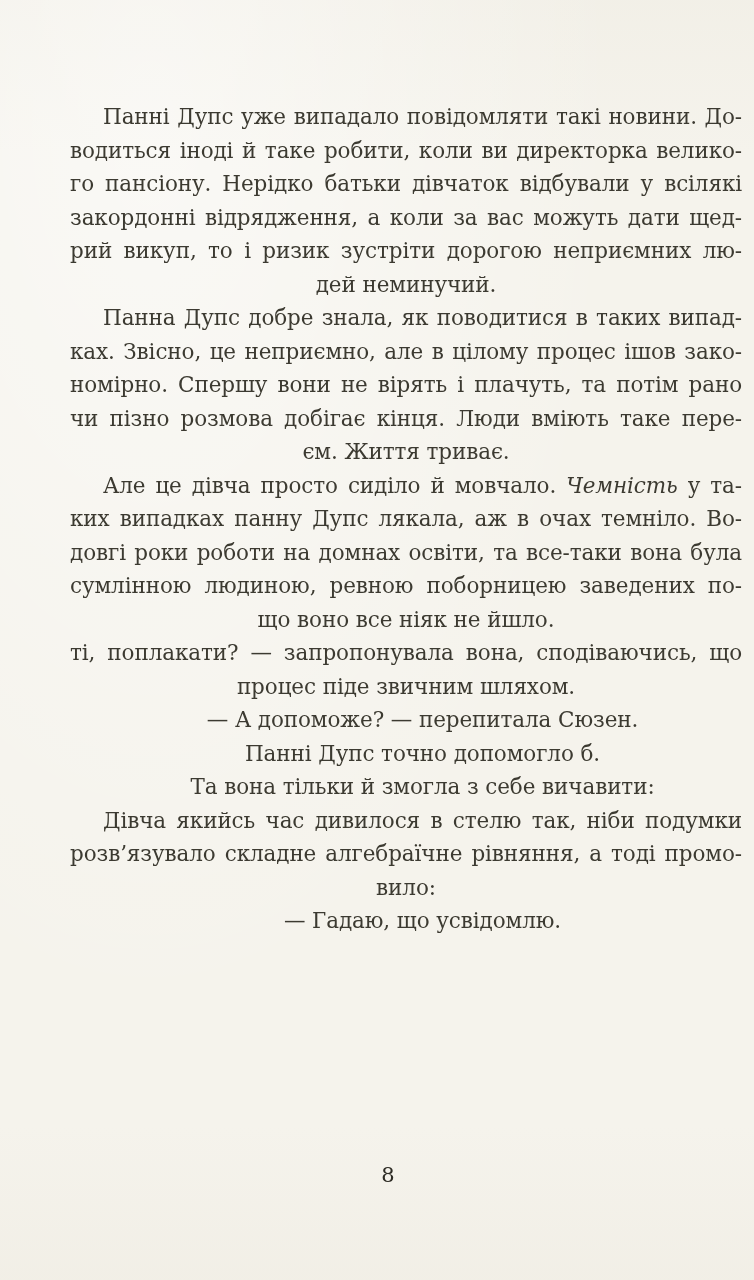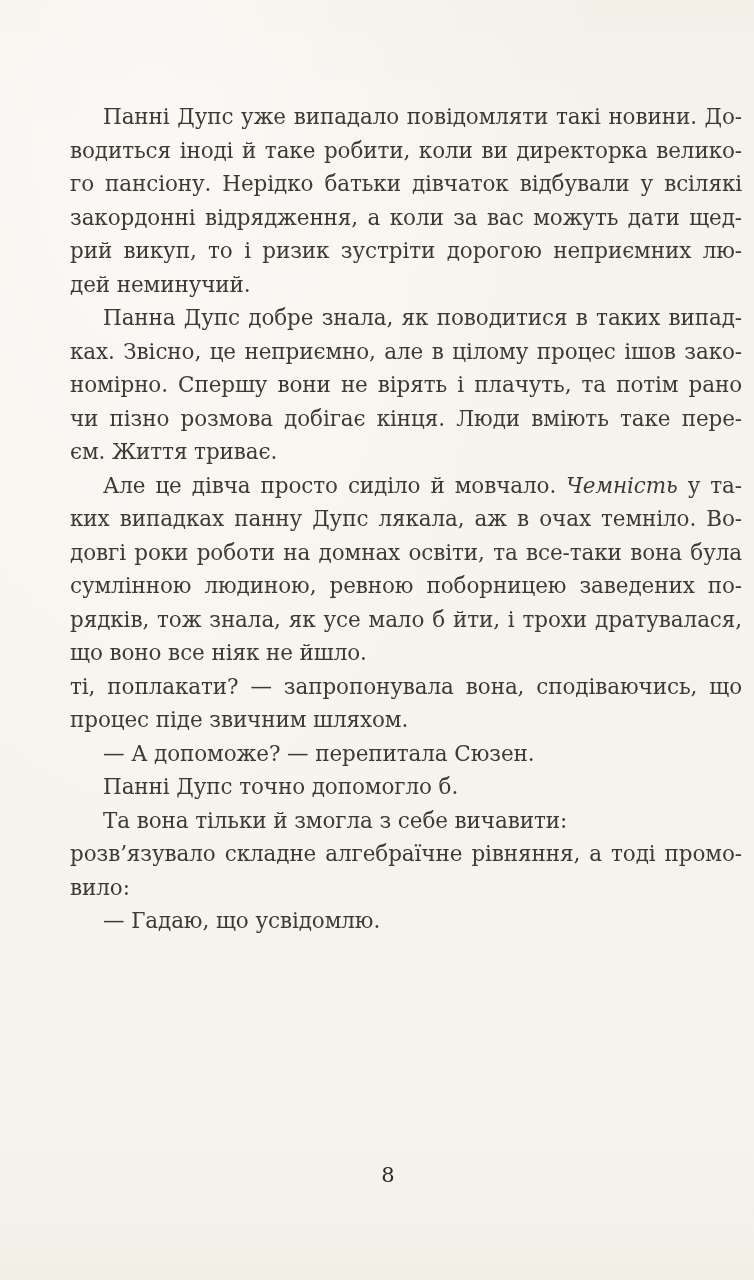--- a/index.html
+++ b/index.html
@@ -29,21 +29,21 @@
     left: 70px;
     top: 100px;
     width: 672px;
     color: var(--ink);
     font-size: 21.5px;
     line-height: 33.5px;
     letter-spacing: -0.1px;
   }
   .paragraph { }
   .line {
-    text-align: left;
+    text-align: center;
     white-space: normal;
   }
   .line.just {
     text-align: justify;
     text-align-last: justify;
   }
   .line.indent {
     text-indent: 33px;
   }
   .italic { font-style: italic; }
@@ -77,37 +77,37 @@
         <div class="line just">ках. Звісно, це неприємно, але в цілому процес ішов зако-</div>
         <div class="line just">номірно. Спершу вони не вірять і плачуть, та потім рано</div>
         <div class="line just">чи пізно розмова добігає кінця. Люди вміють таке пере-</div>
         <div class="line">єм. Життя триває.</div>
       </div>
       <div class="paragraph">
         <div class="line indent just"><span>Але це дівча просто сиділо й мовчало. </span><span class="italic">Чемність</span><span> у та-</span></div>
         <div class="line just">ких випадках панну Дупс лякала, аж в очах темніло. Во-</div>
         <div class="line just">довгі роки роботи на домнах освіти, та все-таки вона була</div>
         <div class="line just">сумлінною людиною, ревною поборницею заведених по-</div>
-        <div class="line just">рядків, тож знала, як усе мало б йти, і трохи дратувалася,</div>
         <div class="line">що воно все ніяк не йшло.</div>
       </div>
       <div class="paragraph">
         <div class="line just">ті, поплакати? — запропонувала вона, сподіваючись, що</div>
         <div class="line">процес піде звичним шляхом.</div>
       </div>
       <div class="paragraph">
         <div class="line indent">— А допоможе? — перепитала Сюзен.</div>
       </div>
       <div class="paragraph">
         <div class="line indent">Панні Дупс точно допомогло б.</div>
       </div>
       <div class="paragraph">
         <div class="line indent">Та вона тільки й змогла з себе вичавити:</div>
       </div>
       <div class="paragraph">
+        <div class="line indent just">Дівча якийсь час дивилося в стелю так, ніби подумки</div>
         <div class="line just">розв’язувало складне алгебраїчне рівняння, а тоді промо-</div>
         <div class="line">вило:</div>
       </div>
       <div class="paragraph">
         <div class="line indent">— Гадаю, що усвідомлю.</div>
       </div>
     </div>
   <div class="page-number">8</div>
 </main>
 

